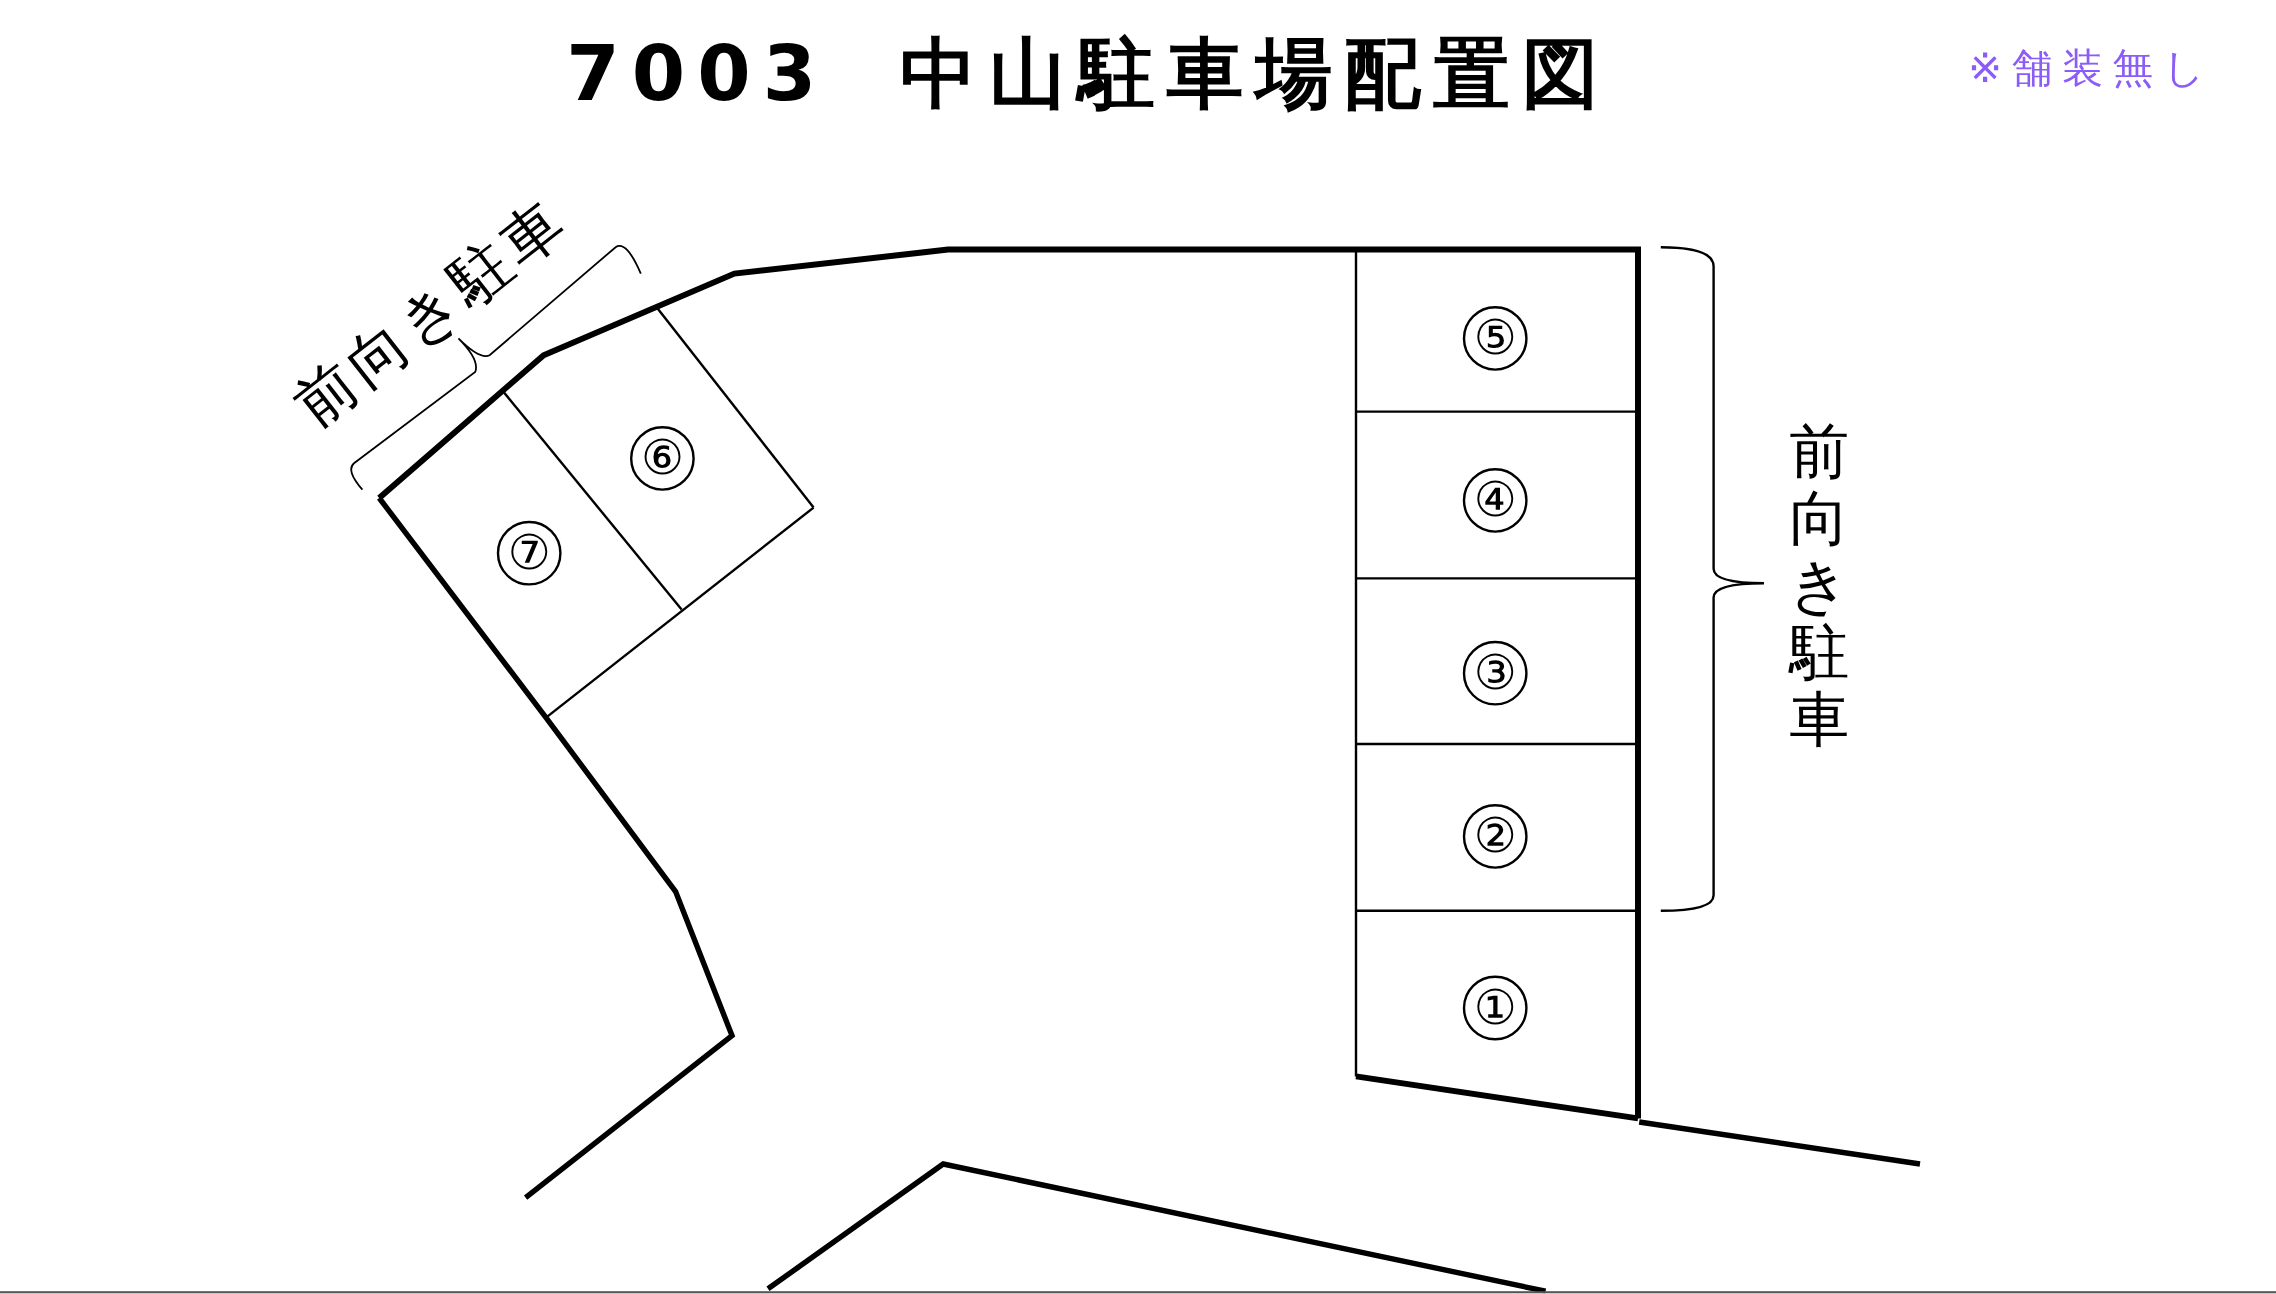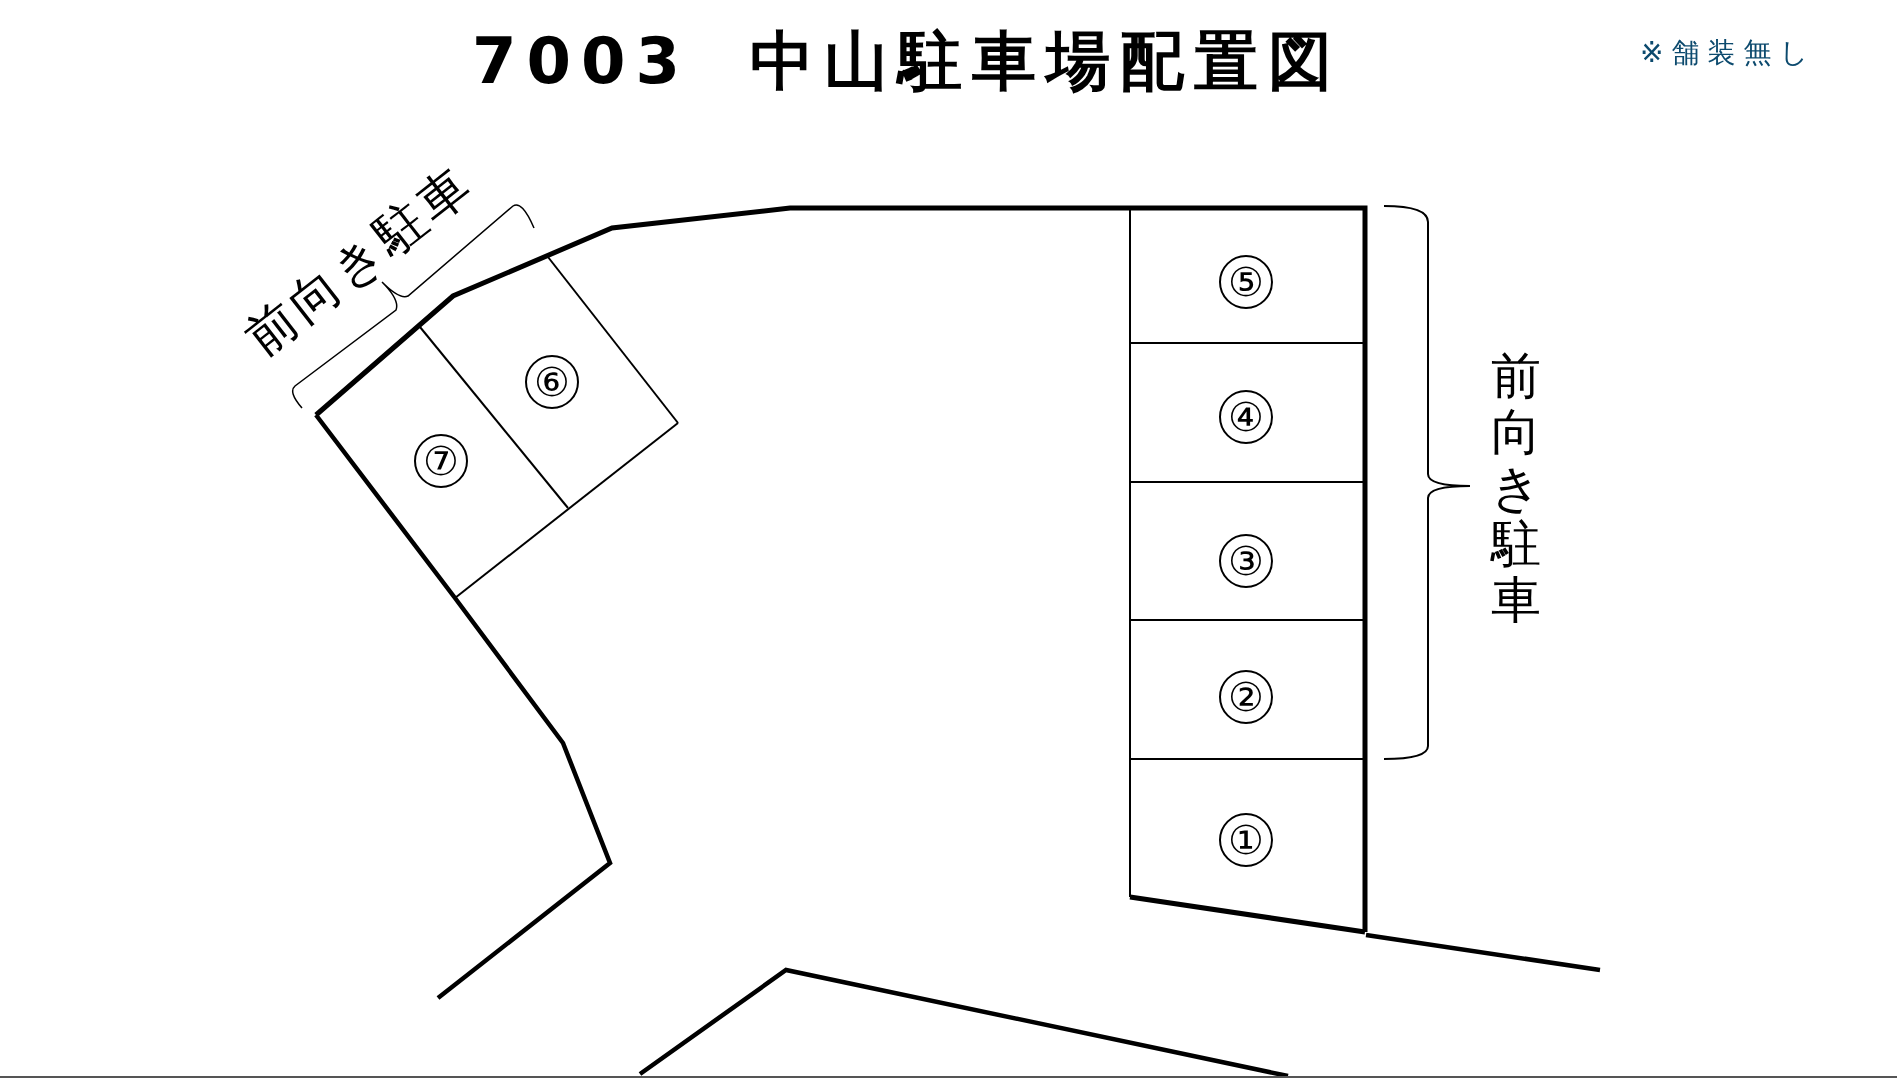--- a/index.html
+++ b/index.html
@@ -1,21 +1,21 @@
 <!DOCTYPE html>
 <html><head>
   <meta charset="utf-8">
   <style>
     html, body { margin: 0; padding: 0; background: #ffffff; }
     body { width: 1897px; height: 1078px; position: relative; overflow: hidden;
            font-family: "DejaVu Sans", "Liberation Sans", sans-serif; }
     .title { position: absolute; left: 0; width: 1814px; top: 18px; text-align: center;
              font-size: 64px; font-weight: bold; letter-spacing: 10px; color: #000; }
     .title .num { margin-right: 60px; }
-    .note { position: absolute; left: 1640px; top: 34px; font-size: 28px; letter-spacing: 8px; color: #0c4a6e; }
+    .note { position: absolute; left: 1640px; top: 34px; font-size: 34px; letter-spacing: 8px; color: #8b5cf6; }
     svg#map { position: absolute; left: 0; top: 0; }
     .stall-num { position: absolute; width: 54px; height: 54px; border: 2px solid #000; border-radius: 50%;
                  box-sizing: border-box; display: flex; align-items: center; justify-content: center;
                  font-size: 40px; line-height: 1; color: #000; font-family: "DejaVu Sans", sans-serif; }
     .vlabel { position: absolute; left: 1488px; top: 348px; width: 56px; font-size: 50px; line-height: 56px;
               text-align: center; color: #000; }
     .vlabel span { display: block; }
     .dlabel { position: absolute; left: 215px; top: 198px; font-size: 50px; color: #000;
               transform: rotate(-38deg); transform-origin: left top; white-space: nowrap; letter-spacing: 4px; }
     .bottom-rule { position: absolute; left: 0; top: 1076px; width: 1897px; height: 2px; background: #555; }

